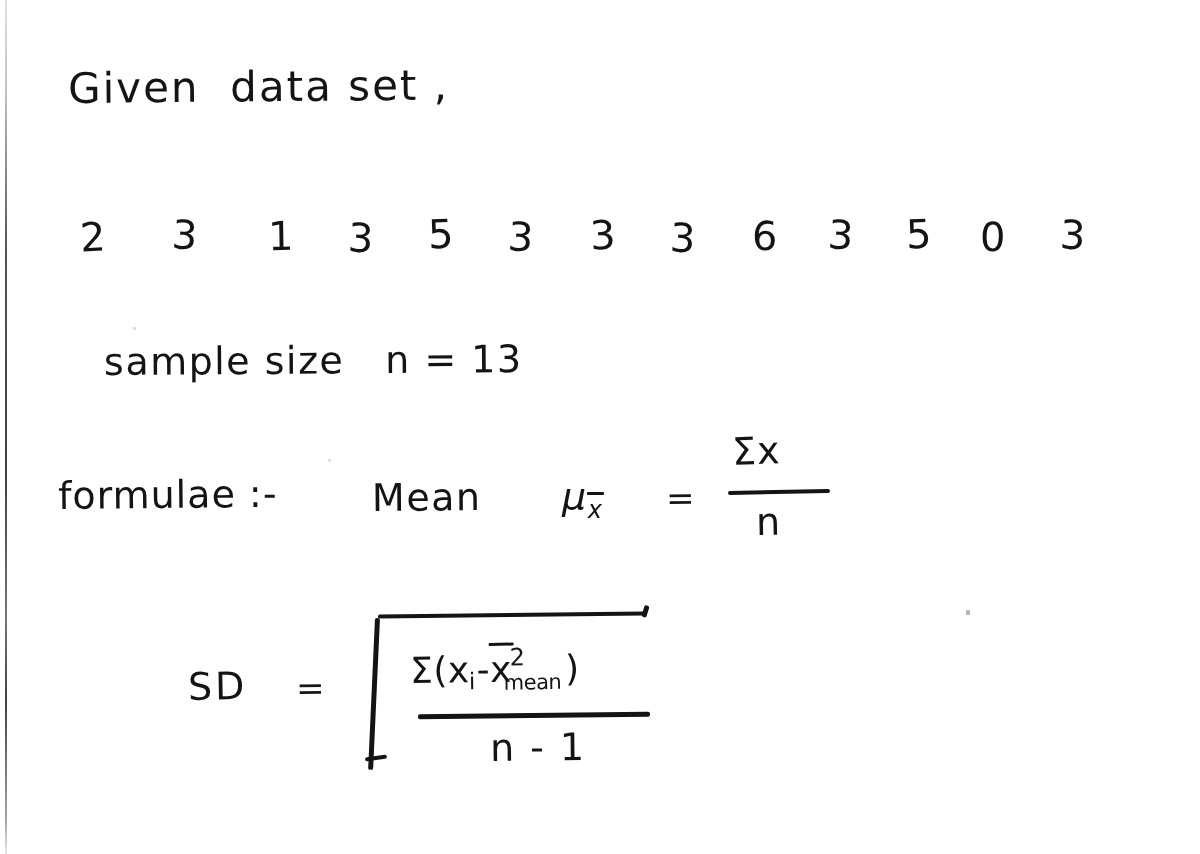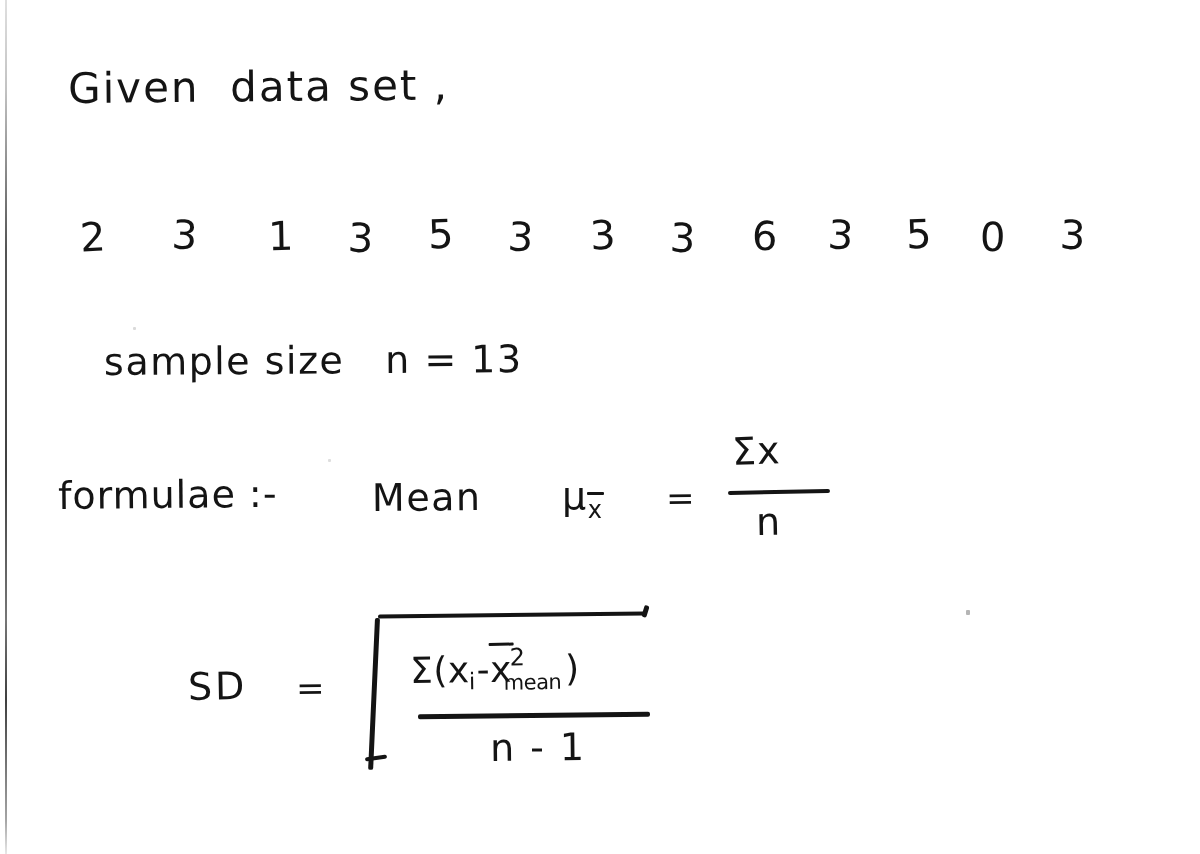--- a/index.html
+++ b/index.html
@@ -73,21 +73,21 @@
     font-weight: 500;
     top: 0;
   }
 
   .l3 { left: 104px; top: 340px; font-size: 38px; letter-spacing: 1.5px; transform: rotate(-0.4deg); }
 
   .l4-label { left: 58px;  top: 474px; font-size: 38px; letter-spacing: 1px; transform: rotate(-0.6deg); }
   .l4-mean  { left: 372px; top: 476px; font-size: 38px; letter-spacing: 1.5px; transform: rotate(-0.5deg); }
 
   
-  .mu-wrap { left: 562px; top: 474px; font-size: 38px; }
+  .mu-wrap { left: 562px; top: 474px; font-size: 38px; font-style: italic; }
   .mu-wrap .sub {
     font-size: 24px;
     position: relative;
     top: 9px;
     left: 1px;
   }
   .overbar {
     position: relative;
     display: inline-block;
   }

